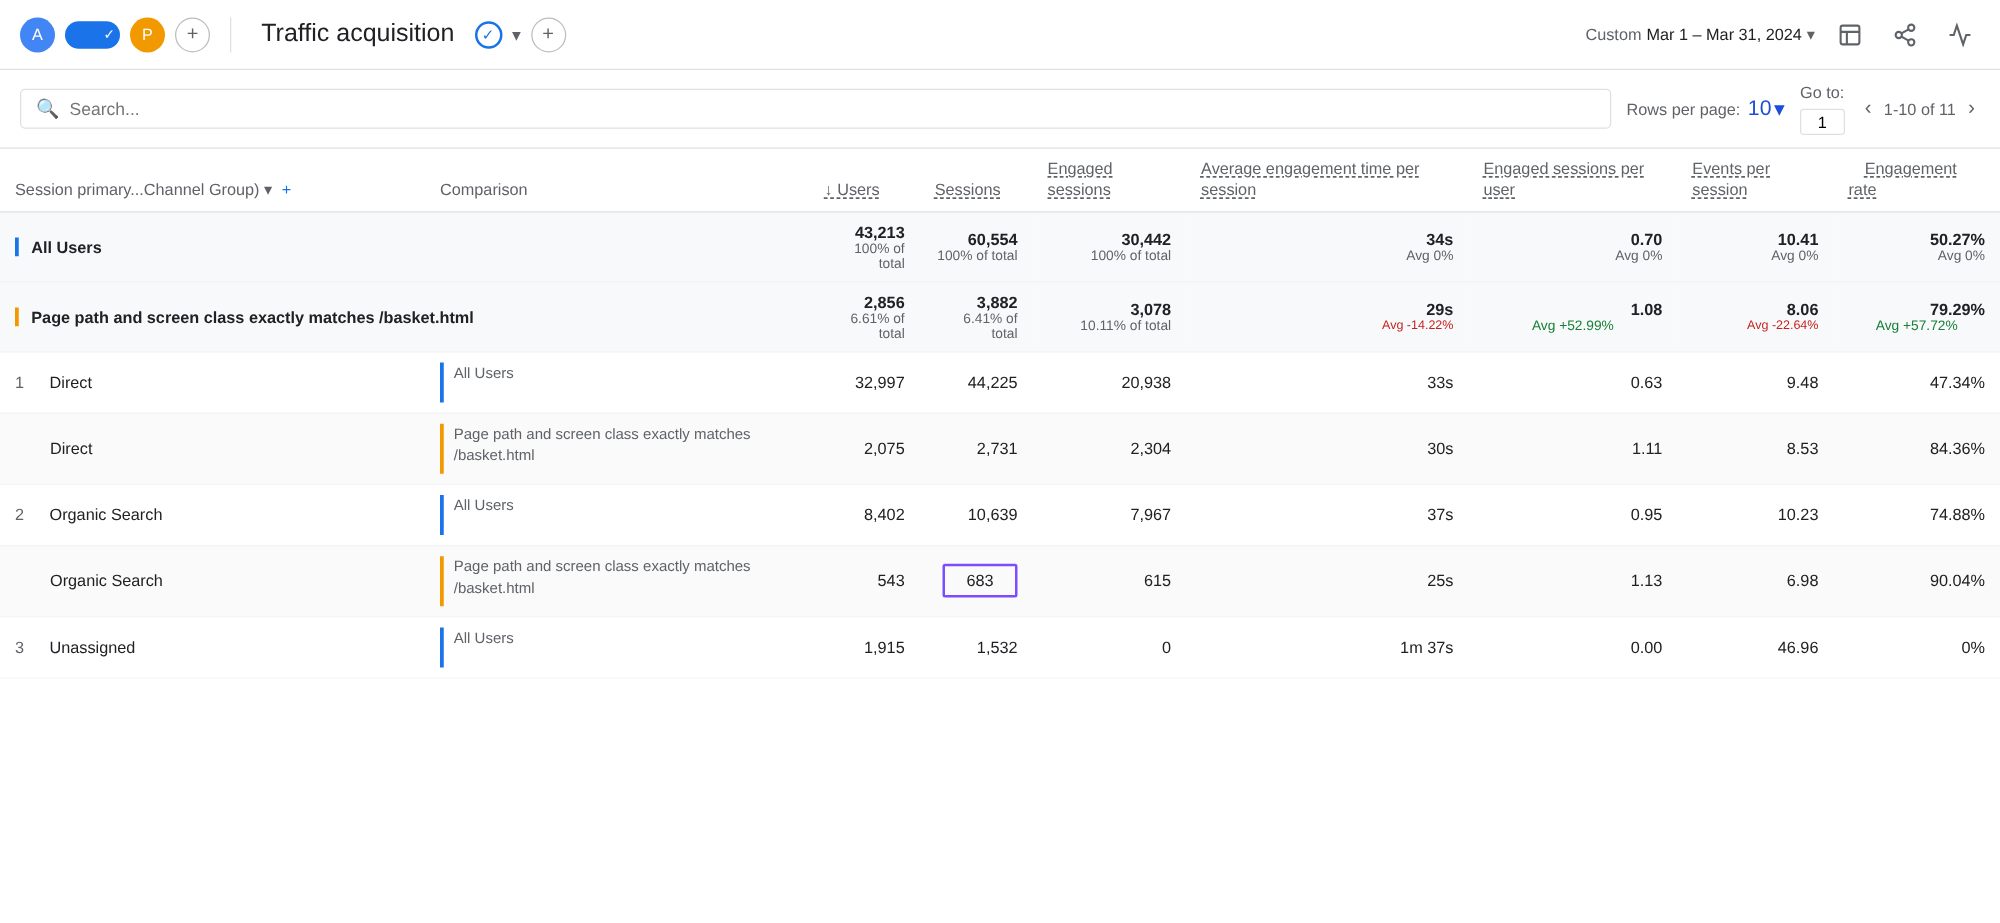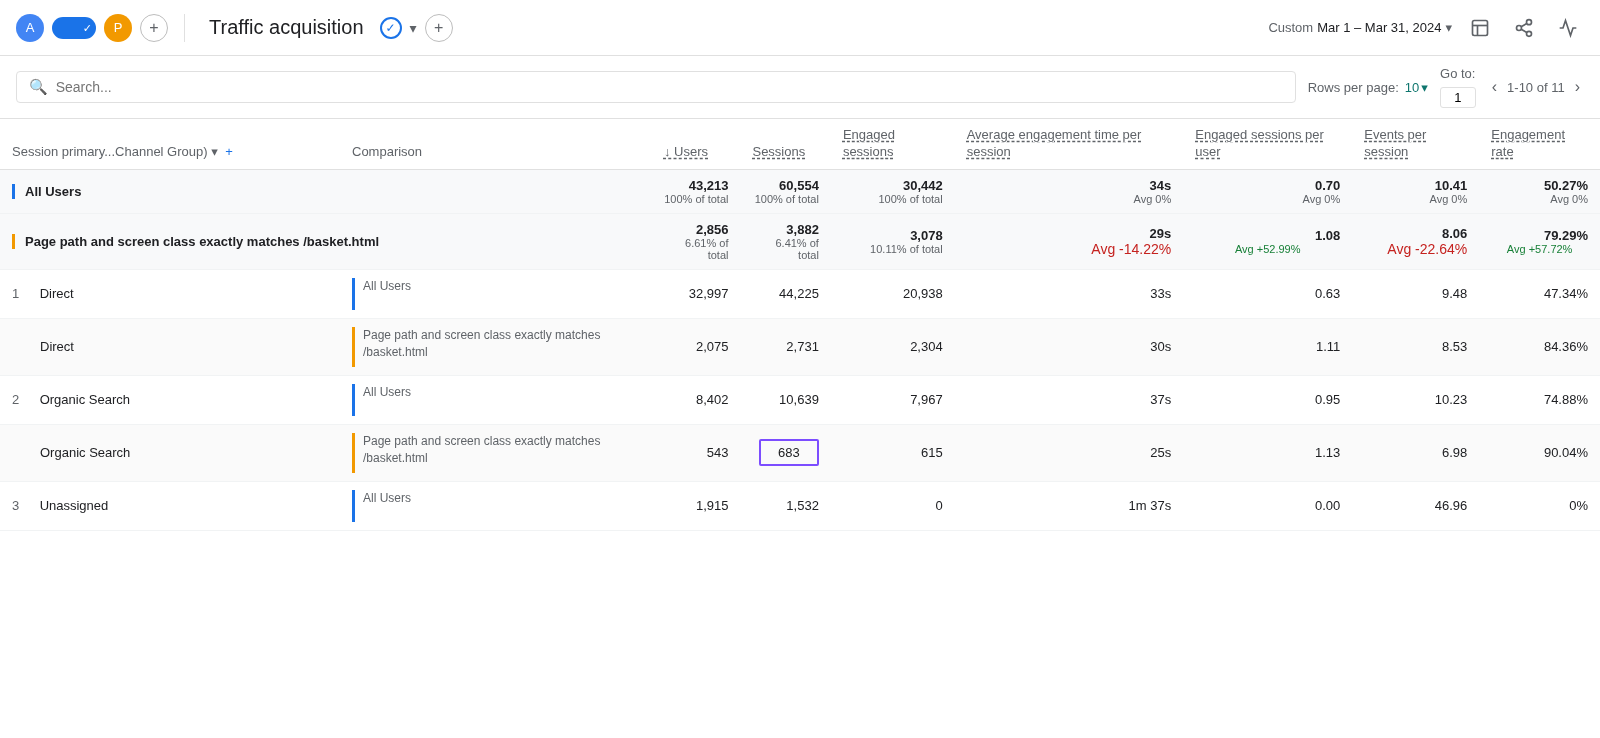--- a/index.html
+++ b/index.html
@@ -31,21 +31,21 @@
 
     
     .searchbar {
       display: flex; align-items: center; padding: 10px 16px;
       border-bottom: 1px solid #e0e0e0; gap: 12px;
     }
     .search-input-wrap { display: flex; align-items: center; gap: 8px; flex: 1; border: 1px solid #e0e0e0; border-radius: 4px; padding: 6px 12px; }
     .search-icon { color: #5f6368; font-size: 15px; }
     .search-input { border: none; outline: none; font-size: 14px; color: #202124; width: 100%; }
     .rows-per-page { display: flex; align-items: center; gap: 6px; color: #5f6368; white-space: nowrap; }
-    .rows-select { display: flex; align-items: center; gap: 2px; cursor: pointer; color: #0f766e; font-size: 13px; }
+    .rows-select { display: flex; align-items: center; gap: 2px; cursor: pointer; color: #1d4ed8; font-size: 17px; }
     .goto-wrap { display: flex; align-items: center; gap: 6px; color: #5f6368; flex-direction: column; }
     .goto-input { width: 36px; border: 1px solid #e0e0e0; border-radius: 3px; padding: 2px 6px; font-size: 13px; text-align: center; outline: none; }
     .pagination { display: flex; align-items: center; gap: 6px; color: #5f6368; font-size: 13px; white-space: nowrap; }
     .nav-btn { border: none; background: none; cursor: pointer; color: #5f6368; font-size: 16px; padding: 2px 4px; }
 
     
     .table-wrap { overflow-x: auto; }
     table { width: 100%; border-collapse: collapse; font-size: 13px; }
 
     
@@ -61,21 +61,21 @@
     tbody tr { border-bottom: 1px solid #f1f3f4; }
     tbody td { padding: 8px 12px; vertical-align: middle; }
     tbody td.left-col { text-align: left; }
     tbody td.num-col { text-align: right; color: #202124; }
 
     .row-number { color: #5f6368; width: 24px; display: inline-block; }
     .row-label { font-weight: 500; }
     .of-total { color: #5f6368; font-size: 11px; }
     .avg-pct { color: #5f6368; font-size: 11px; }
     .avg-pos { color: #188038; font-size: 11px; text-align: center; }
-    .avg-neg { color: #c5221f; font-size: 14px; }
+    .avg-neg { color: #c5221f; font-size: 10px; }
 
     .comparison-text { font-size: 12px; color: #5f6368; line-height: 1.4; }
 
     
     .summary-row td { background: #f8f9fa; }
     .summary-row td .row-label { font-weight: 600; }
 
     
     .highlighted-cell {
       border: 2px solid #7c4dff;
@@ -180,21 +180,21 @@
         <th>
           <span class="underline" style="white-space:pre-line;">Average engagement time per session</span>
         </th>
         <th>
           <span class="underline" style="white-space:pre-line;">Engaged sessions per user</span>
         </th>
         <th>
           <span class="underline" style="white-space:pre-line;">Events per session</span>
         </th>
         <th>
-          <span class="underline" style="white-space:pre-line;">Engagement rate</span>
+          <span class="underline" style="white-space:pre-line;margin-left:13px;">Engagement rate</span>
         </th>
       </tr>
     </thead>
     <tbody id="table-body">
     <tr class="summary-row">
     <td class="left-col" colspan="2">
       <div style="display:flex;align-items:stretch;gap:0;">
         <div style="width:3px;background:#1a73e8;margin-right:10px;flex-shrink:0;"></div>
         <span class="row-label">All Users</span>
       </div>

